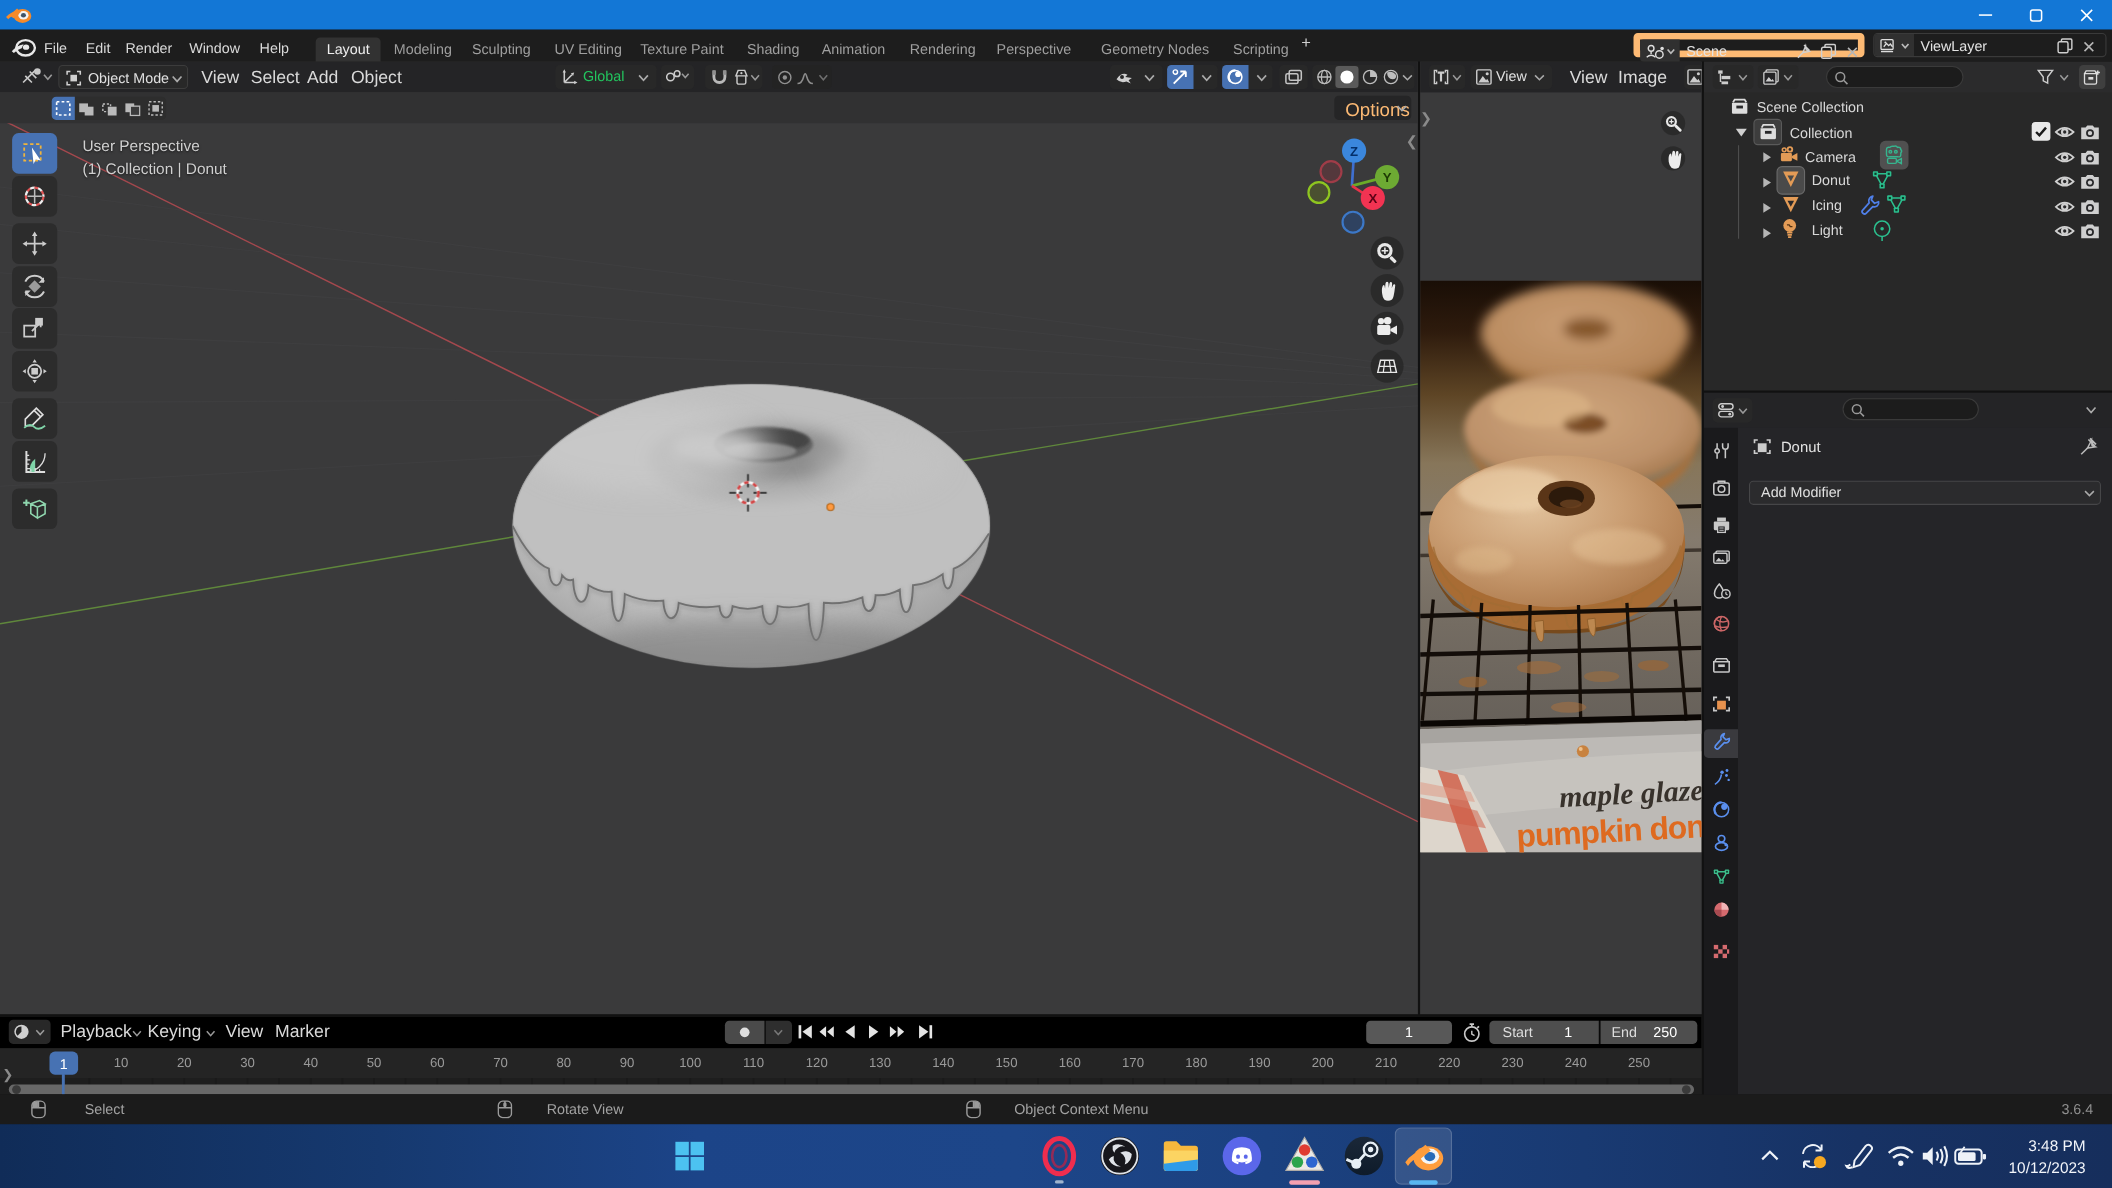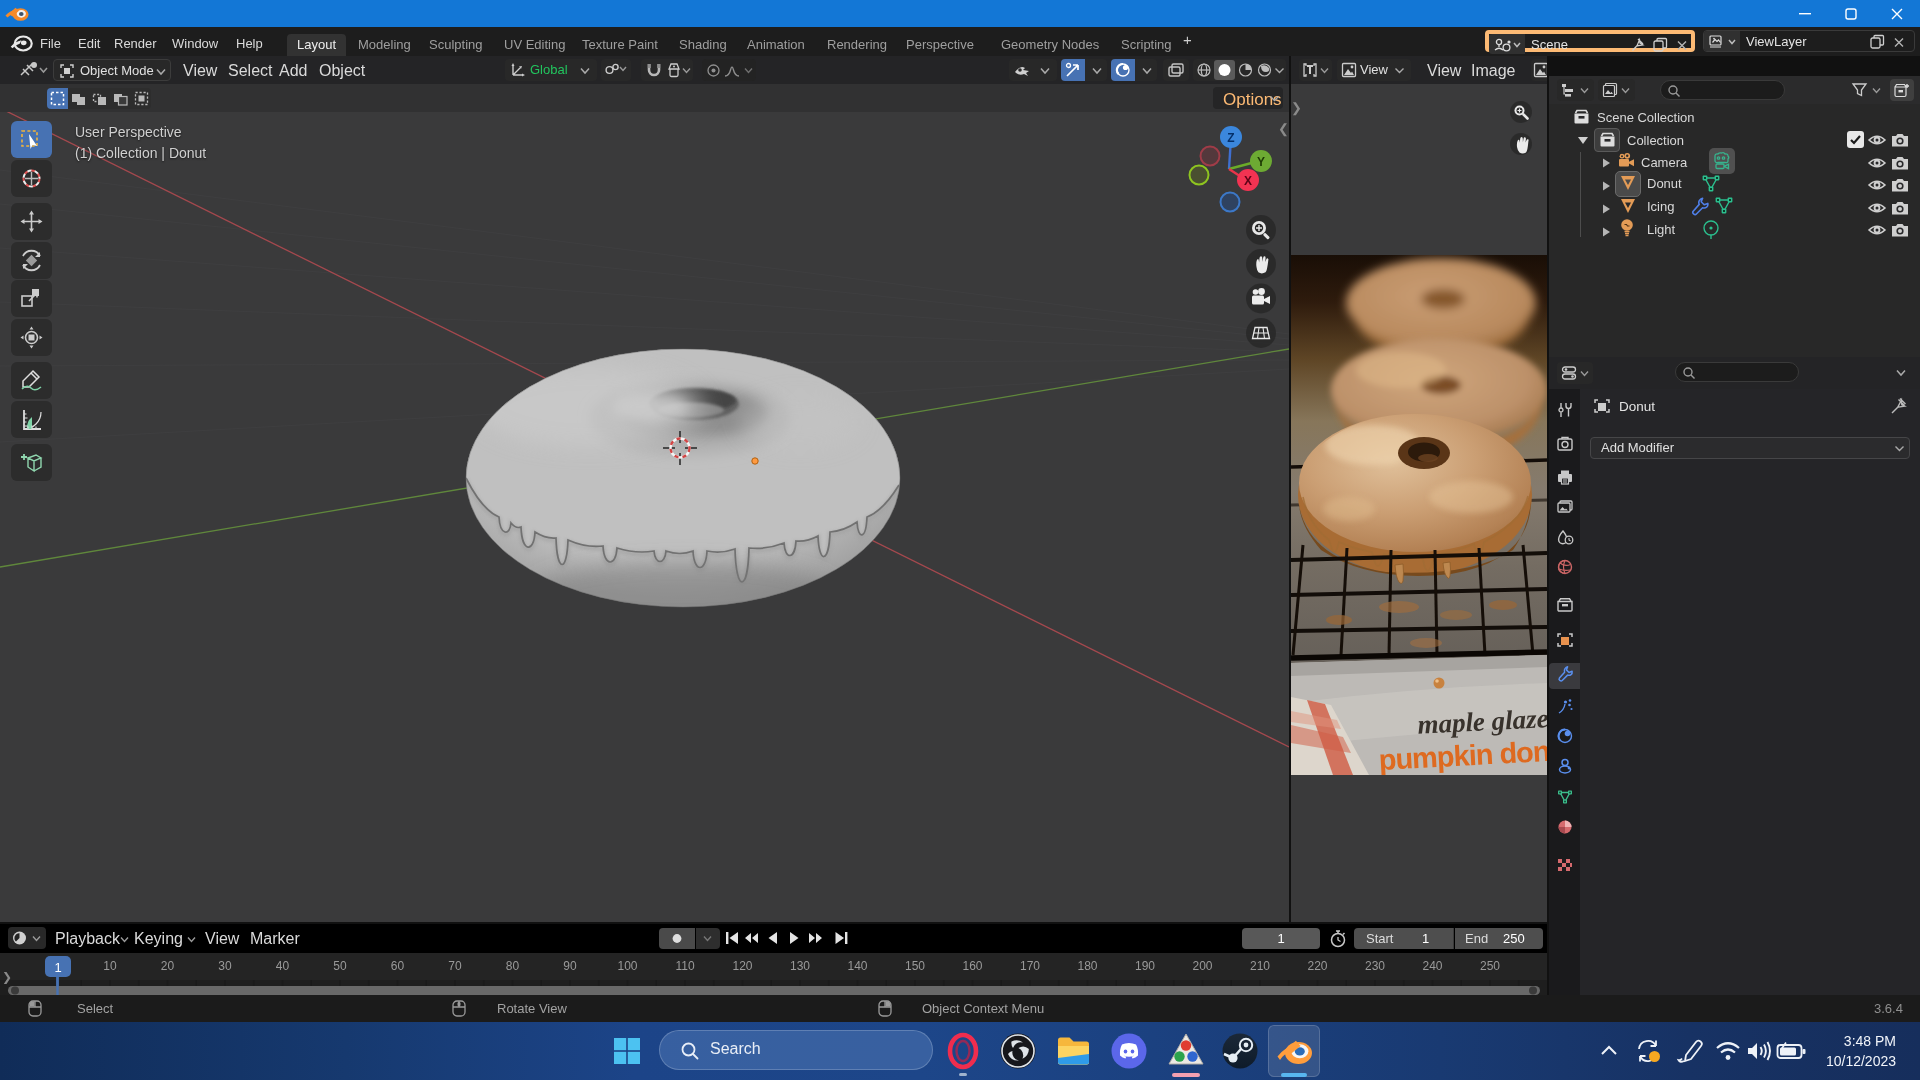--- a/index.html
+++ b/index.html
@@ -28,21 +28,21 @@
 
 
 .tbtn { position:absolute; left:11px; width:41px; height:37px; background:#2c2c2c; border-radius:6px; }
 .tbtn.active { background:#4772b3; }
 
 
 #imged { left:1291px; top:56px; width:256px; height:866px; background:#3a3a3b; overflow:hidden; }
 #imghdr { position:absolute; left:0; top:0; width:256px; height:28px; background:#242426; }
 
 
-#outliner { left:1549px; top:56px; width:371px; height:299px; background:#282828; overflow:hidden;margin-top:20px; }
+#outliner { left:1549px; top:56px; width:371px; height:299px; background:#282828; overflow:hidden; }
 #properties { left:1549px; top:357px; width:371px; height:638px; background:#252528; overflow:hidden; }
 
 
 
 #tlwrap { left:0; top:924px; width:1547px; height:71px; background:#222; overflow:hidden; }
 #tlhdr { position:absolute; left:0; top:0; width:1547px; height:29px; background:#000000; }
 
 
 #statusbar { left:0; top:995px; width:1920px; height:27px; background:#1b1b1b; color:#a2a2a2; font-size:13px; }
 
@@ -87,21 +87,21 @@
     <div class="wstab" style="left:494px">UV Editing</div>
     <div class="wstab" style="left:572px">Texture Paint</div>
     <div class="wstab" style="left:669px">Shading</div>
     <div class="wstab" style="left:737px">Animation</div>
     <div class="wstab" style="left:817px">Rendering</div>
     <div class="wstab" style="left:896px">Perspective</div>
     <div class="wstab" style="left:991px">Geometry Nodes</div>
     <div class="wstab" style="left:1111px">Scripting</div>
     <div class="menuitem" style="left:1183px;top:4px;font-size:15px;color:#cfcfcf">+</div>
 
-    <div class="abs" style="left:1485px;top:3px;width:210px;height:22px;background:#1d1d1d;border:4px solid #fdba74;border-radius:4px">
+    <div class="abs" style="left:1485px;top:3px;width:210px;height:22px;background:#1d1d1d;border:6px solid #fdba74;border-radius:4px">
       <div class="abs" style="left:0;top:0;width:36px;height:20px;background:#303030;border-radius:3px 0 0 3px"></div>
       <svg class="abs" style="left:4px;top:3px" width="28" height="15" viewBox="0 0 28 15">
         <circle cx="6" cy="5" r="2.6" fill="none" stroke="#ddd" stroke-width="1.3"></circle>
         <path d="M6 7.6 L6 10 M2 13 Q6 9.5 10 13" fill="none" stroke="#ddd" stroke-width="1.3"></path>
         <circle cx="13.5" cy="10.5" r="3.4" fill="none" stroke="#ddd" stroke-width="1.3"></circle>
         <circle cx="16" cy="5" r="1.6" fill="#ddd"></circle>
         <path d="M21 6 l3 3.5 l3-3.5" fill="none" stroke="#bbb" stroke-width="1.5"></path>
       </svg>
       <div class="abs" style="left:42px;top:3px;font-size:13px;color:#e3e3e3">Scene</div>
       <svg class="abs" style="left:140px;top:3px" width="18" height="16" viewBox="0 0 18 16">
@@ -1204,27 +1204,20 @@
 
     <svg class="abs" style="left:613px;top:15px" width="28" height="28" viewBox="0 0 28 28">
       <g fill="#4cc2f1">
         <rect x="1" y="1" width="12.2" height="12.2"></rect>
         <rect x="14.8" y="1" width="12.2" height="12.2"></rect>
         <rect x="1" y="14.8" width="12.2" height="12.2"></rect>
         <rect x="14.8" y="14.8" width="12.2" height="12.2"></rect>
       </g>
     </svg>
 
-    <div class="abs" style="left:659px;top:8px;width:274px;height:40px;background:rgba(120,160,215,0.30);border:1px solid rgba(255,255,255,0.20);border-radius:20px">
-      <svg class="abs" style="left:20px;top:10px" width="20" height="20" viewBox="0 0 20 20">
-        <circle cx="8.5" cy="8.5" r="6" fill="none" stroke="#e8eef8" stroke-width="1.8"></circle>
-        <path d="M13 13 l4.5 4.5" stroke="#e8eef8" stroke-width="1.8" stroke-linecap="round"></path>
-      </svg>
-      <div class="abs" style="left:50px;top:9px;font-size:16px;color:#e9eef6">Search</div>
-    </div>
 
     <svg class="abs" style="left:944px;top:10px" width="38" height="38" viewBox="0 0 38 38">
       <ellipse cx="19" cy="19" rx="13" ry="16" fill="none" stroke="#ef2d4e" stroke-width="4.6"></ellipse>
       <ellipse cx="19" cy="19" rx="6.5" ry="10" fill="none" stroke="#c81f42" stroke-width="2.4" opacity="0.7"></ellipse>
     </svg>
     <rect class="abs" style="left:959px;top:51px;width:8px;height:3px;background:#9fb3cd;border-radius:2px"></rect>
 
     <svg class="abs" style="left:999px;top:10px" width="38" height="38" viewBox="0 0 38 38">
       <circle cx="19" cy="19" r="17.5" fill="#17171c"></circle>
       <circle cx="19" cy="19" r="16" fill="none" stroke="#dfe3e8" stroke-width="1.6"></circle>

